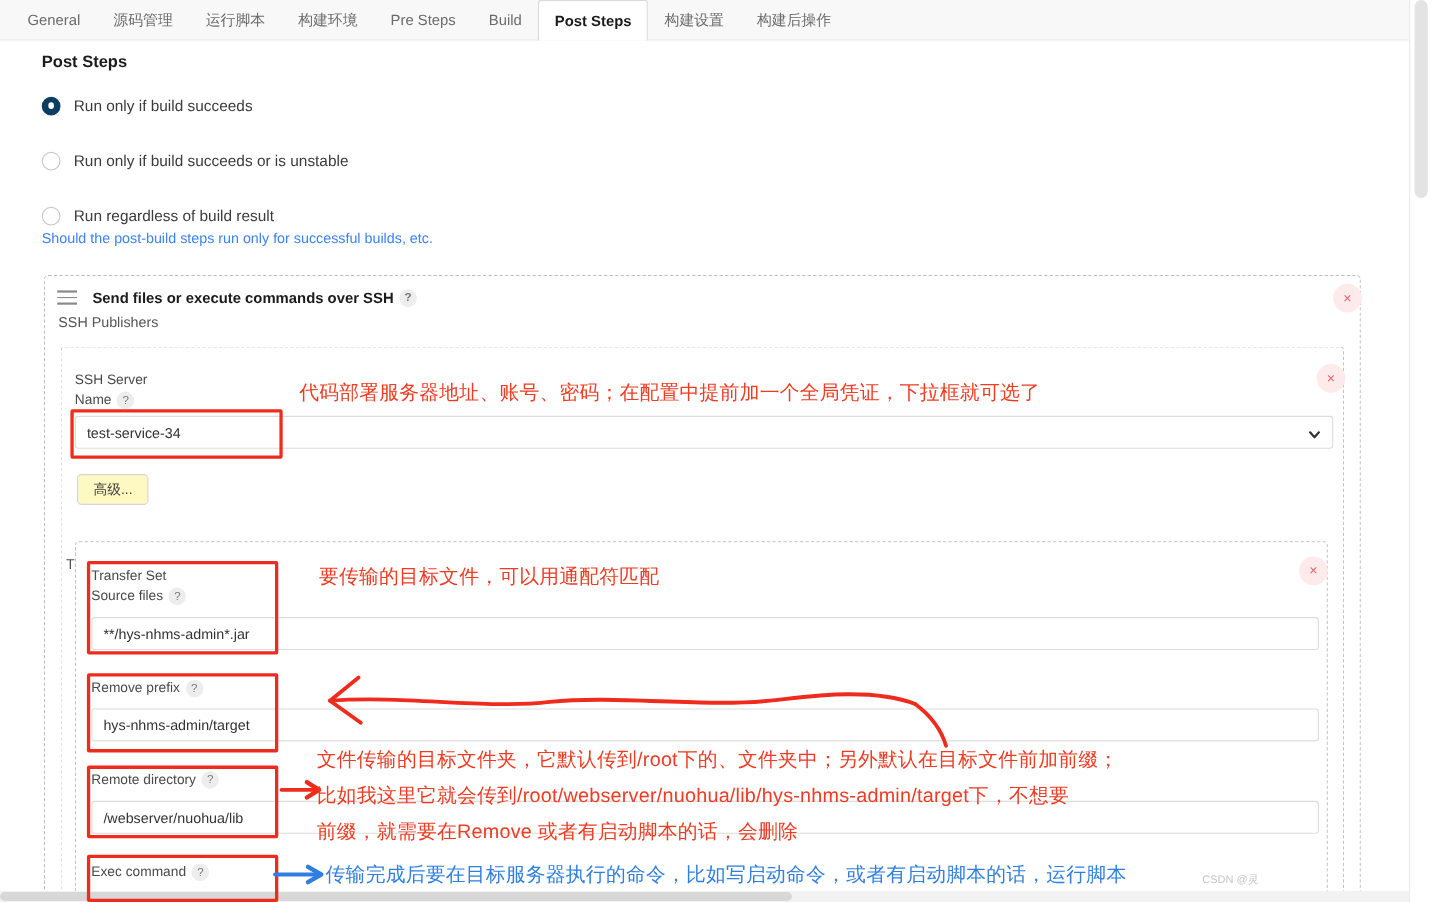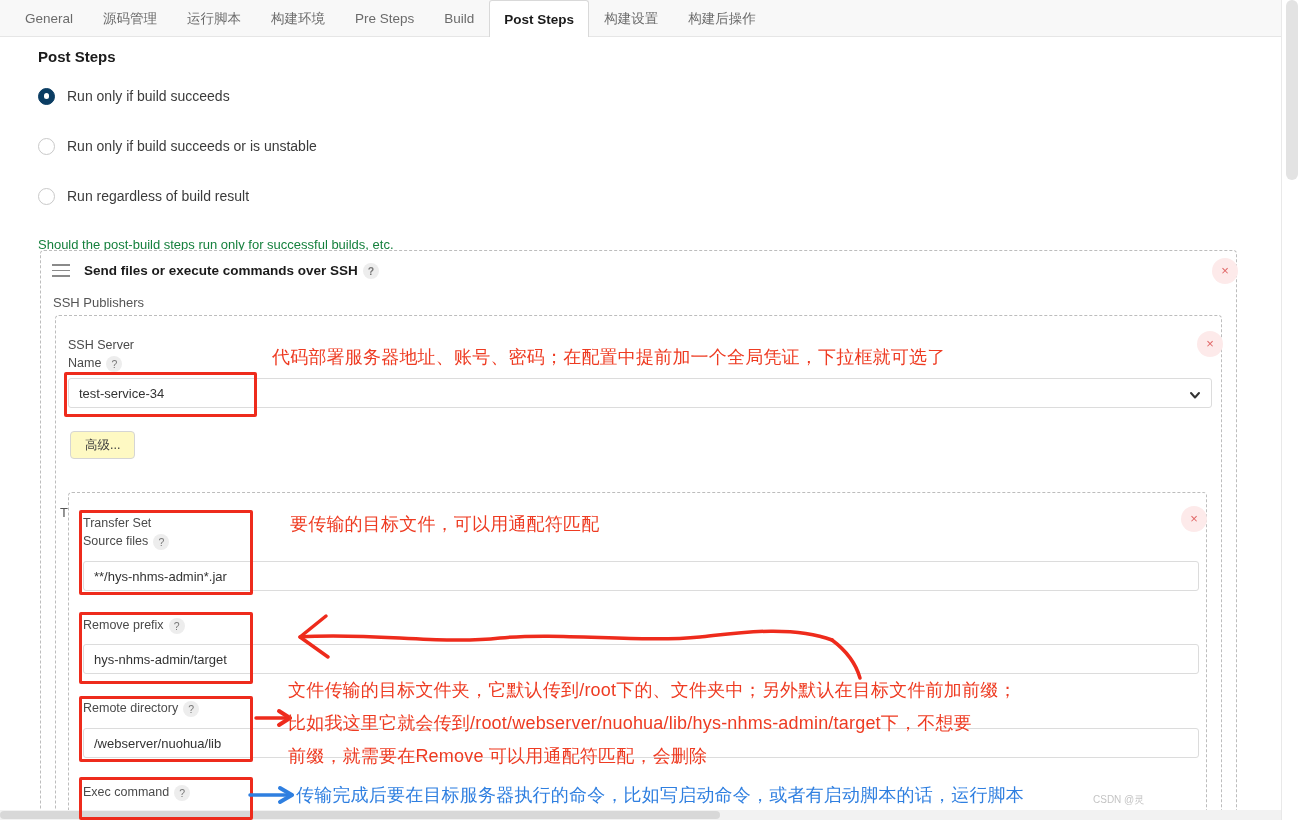--- a/index.html
+++ b/index.html
@@ -88,23 +88,22 @@
     border-radius: 50%;
     background: #ffffff;
   }
   .radio-label {
     margin-left: 12px;
     font-size: 14px; color: #3b3b3b;
     white-space: nowrap;
   }
   .hint-text {
     position: absolute; left: 38px;
-    font-size: 13px; color: #15803d;
-    white-space: nowrap;
-    margin-top: 28px;
+    font-size: 13px; color: #3b82f6;
+    white-space: nowrap;
   }
 
   
   .dashed-box {
     position: absolute;
     border: 1px dashed #bdbdbd;
     border-radius: 4px;
     background: #ffffff;
   }
   .drag-handle {
@@ -297,21 +296,21 @@
     <div class="drag-handle" style="left:52px; top:227px;">
       <i></i>
         <i></i>
         <i></i>
     </div>
     <div class="section-title" style="left:84px; top:226px;">
       <span>Send files or execute commands over SSH</span><span class="help-btn">?</span>
     </div>
     <div class="close-btn" style="left:1212px; top:221px;">×</div>
 
-    <div class="plain-label" style="left:53px; top:258px;">SSH Publishers</div>
+    <div class="plain-label" style="left:53px; top:248px;">SSH Publishers</div>
 
     <div class="dashed-box" style="left:55px; top:278px; width:1167px; height:505px;"></div>
     <div class="close-btn" style="left:1197px; top:294px;">×</div>
 
     <div class="field-label" style="left:68px; top:301px;">SSH Server</div>
     <div class="field-label" style="left:68px; top:319px;">
       <span>Name</span><span class="help-btn">?</span>
     </div>
 
     <select class="input" style="left:68px; top:341px; width:1144px;">
@@ -374,19 +373,19 @@
     <path d="M290,718 L279,711 M290,718 L279,725" stroke="#ee2b1c" stroke-width="4" fill="none" stroke-linecap="round"></path>
 
     <path d="M250,795 L292,795" stroke="#2f7fe0" stroke-width="3.5" fill="none" stroke-linecap="round"></path>
     <path d="M292,795 L280,788 M292,795 L280,802" stroke="#2f7fe0" stroke-width="4" fill="none" stroke-linecap="round"></path>
   </svg>
 
   <div class="ann-text" style="left:272px; top:345px;">代码部署服务器地址、账号、密码；在配置中提前加一个全局凭证，下拉框就可选了</div>
   <div class="ann-text" style="left:290px; top:512px;">要传输的目标文件，可以用通配符匹配</div>
   <div class="ann-text" style="left:288px; top:678px;">文件传输的目标文件夹，它默认传到/root下的、文件夹中；另外默认在目标文件前加前缀；</div>
   <div class="ann-text" style="left:288px; top:711px;">比如我这里它就会传到/root/webserver/nuohua/lib/hys-nhms-admin/target下，不想要</div>
-  <div class="ann-text" style="left:288px; top:744px;">前缀，就需要在Remove 可以用通配符匹配，会删除</div>
+  <div class="ann-text" style="left:288px; top:744px;">前缀，就需要在Remove 或者有启动脚本的话，会删除</div>
 
   <div class="ann-text blue" style="left:296px; top:783px;">传输完成后要在目标服务器执行的命令，比如写启动命令，或者有启动脚本的话，运行脚本</div>
 
   <div class="watermark" style="left:1093px; top:793px;">CSDN @灵</div>
 
 </div>
 
 </body></html>

